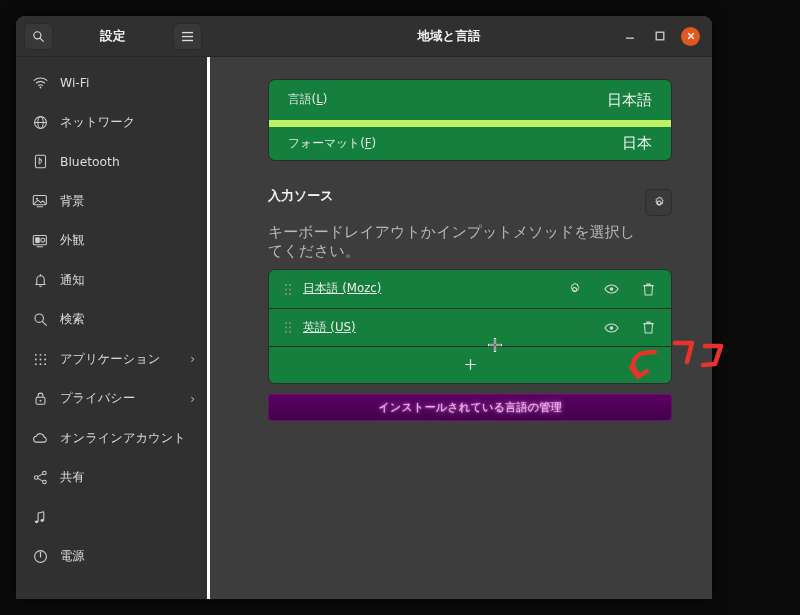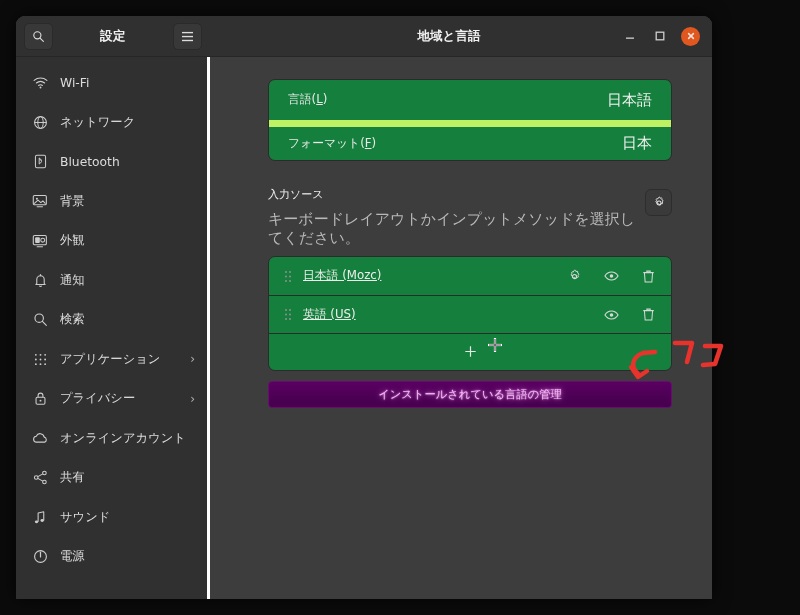--- a/index.html
+++ b/index.html
@@ -126,21 +126,21 @@
   }
   .card-row + .card-row { border-top: 7px solid #bef264; }
   .row-val { color: #f0f0f0; font-size: 15px; }
   .mnemonic { text-decoration: underline; }
 
   .section-head {
     display: flex; align-items: flex-start;
     justify-content: space-between;
     margin: 26px 0 8px 0;
   }
-  .section-title { color: #f2f2f2; font-size: 11px; font-weight: normal; margin-bottom: 8px; }
+  .section-title { color: #f2f2f2; font-size: 13px; font-weight: bold; margin-bottom: 18px; }
   .section-sub { color: #b8b8b8; font-size: 15px; }
   .gear-btn {
     width: 27px; height: 27px;
     background: #3a3a3a;
     border: 1px solid #2d2d2d;
     border-radius: 6px;
     display: flex; align-items: center; justify-content: center;
     flex: 0 0 auto;
     margin-top: 2px;
   }
@@ -378,21 +378,20 @@
         </div>
 
         <div class="nav-item">
           <span class="nav-ico">
             <svg width="14" height="15" viewBox="0 0 14 16">
               <path d="M5 12.4V3.2l6-1.3v9.2" fill="none" stroke="#cdcdcd" stroke-width="1.15" stroke-linejoin="round"></path>
               <ellipse cx="3.3" cy="12.6" rx="1.8" ry="1.5" fill="#cdcdcd"></ellipse>
               <ellipse cx="9.3" cy="11.2" rx="1.8" ry="1.5" fill="#cdcdcd"></ellipse>
             </svg>
           </span>
-          <span class="nav-label">サウンド</span>
           <span class="nav-chev"></span>
         </div>
 
         <div class="nav-item">
           <span class="nav-ico">
             <svg width="15" height="15" viewBox="0 0 16 16">
               <circle cx="8" cy="8" r="6.3" fill="none" stroke="#cdcdcd" stroke-width="1.2"></circle>
               <line x1="8" y1="3.4" x2="8" y2="8.4" stroke="#cdcdcd" stroke-width="1.3" stroke-linecap="round"></line>
             </svg>
           </span>

